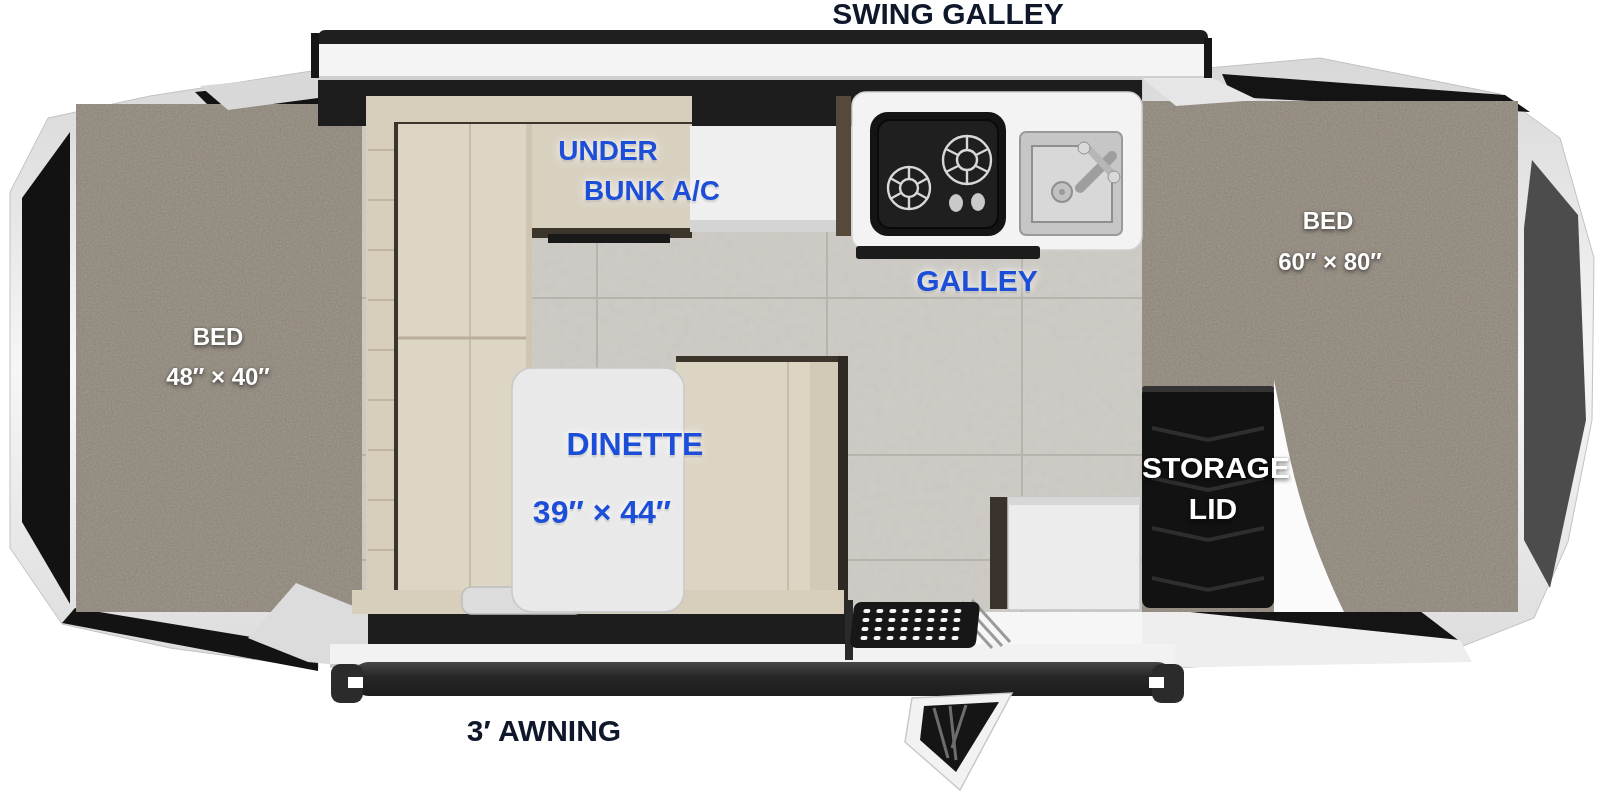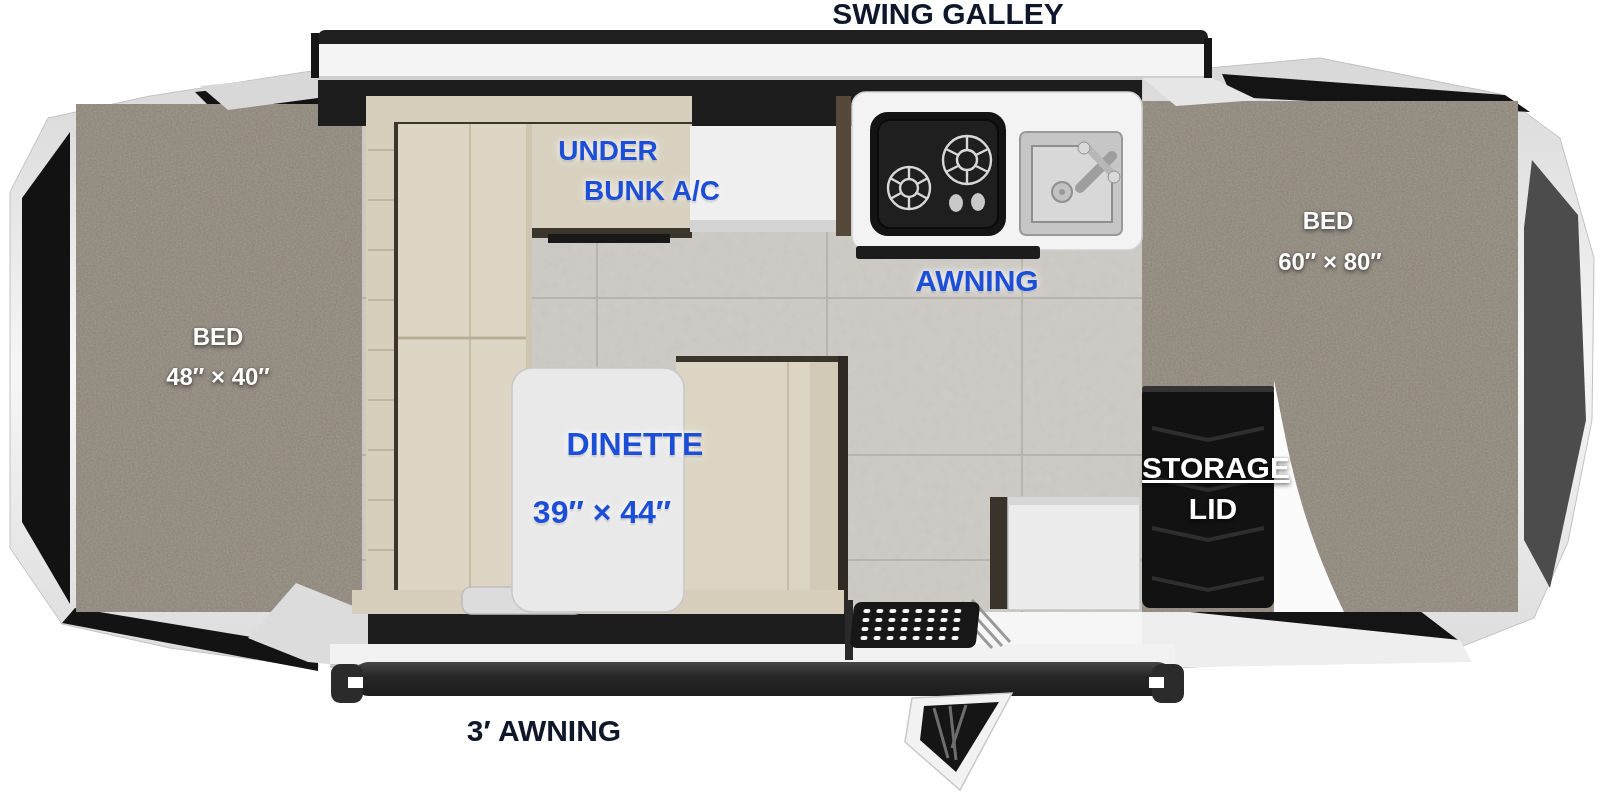--- a/index.html
+++ b/index.html
@@ -266,23 +266,23 @@
 
 <div class="lbl white fs34" style="left:218px;top:337px;">BED</div>
 <div class="lbl white fs34" style="left:218px;top:377px;">48″ × 40″</div>
 
 <div class="lbl white fs34" style="left:1328px;top:221px;">BED</div>
 <div class="lbl white fs34" style="left:1330px;top:262px;text-align:center;">60″ × 80″</div>
 
 <div class="lbl darkglow fs28" style="left:608px;top:151px;">UNDER</div>
 <div class="lbl darkglow fs28" style="left:608px;top:191px;margin-left:44px;">BUNK A/C</div>
 
-<div class="lbl darkglow fs30" style="left:977px;top:281px;">AWNING</div>
+<div class="lbl darkglow fs30" style="left:977px;top:281px;">GALLEY</div>
 
 <div class="lbl darkglow fs32" style="left:602px;top:444px;margin-left:33px;">DINETTE</div>
 <div class="lbl darkglow fs32" style="left:602px;top:512px;">39″ × 44″</div>
 
-<div class="lbl white fs30" style="left:1216px;top:468px;text-decoration:underline;">STORAGE</div>
+<div class="lbl white fs30" style="left:1216px;top:468px;">STORAGE</div>
 <div class="lbl white fs30" style="left:1213px;top:509px;">LID</div>
 
 <div class="lbl dark fs30" style="left:544px;top:731px;">3′ AWNING</div>
 
 </div>
 
 </body></html>

